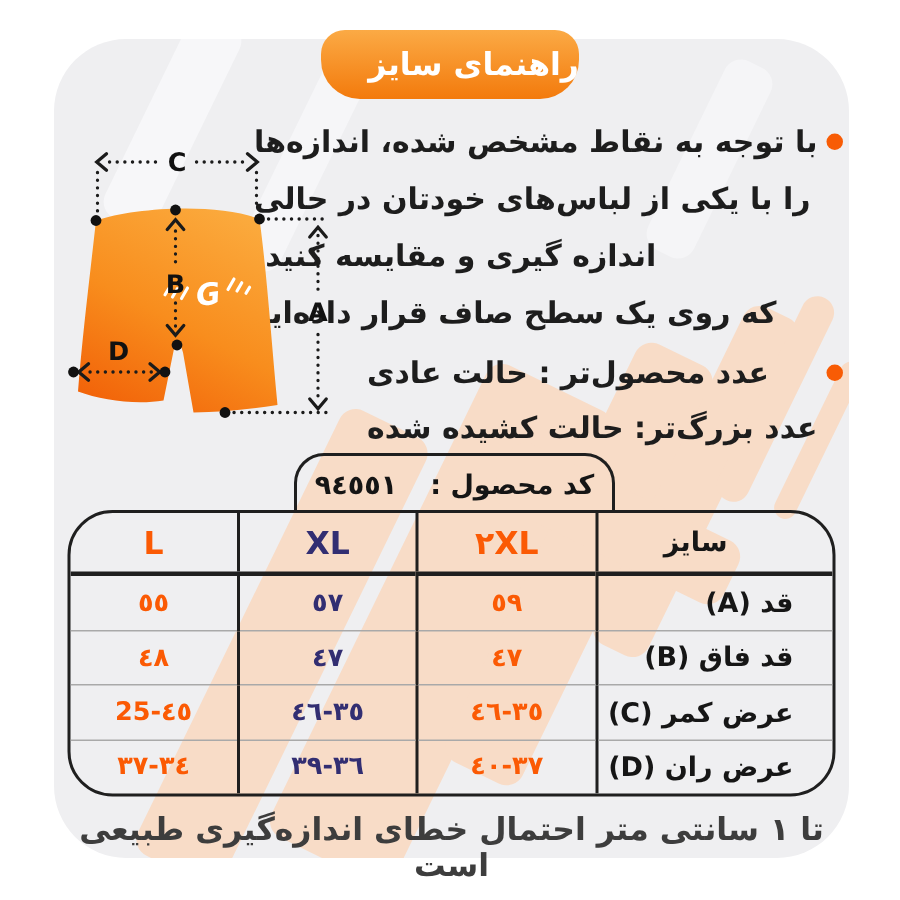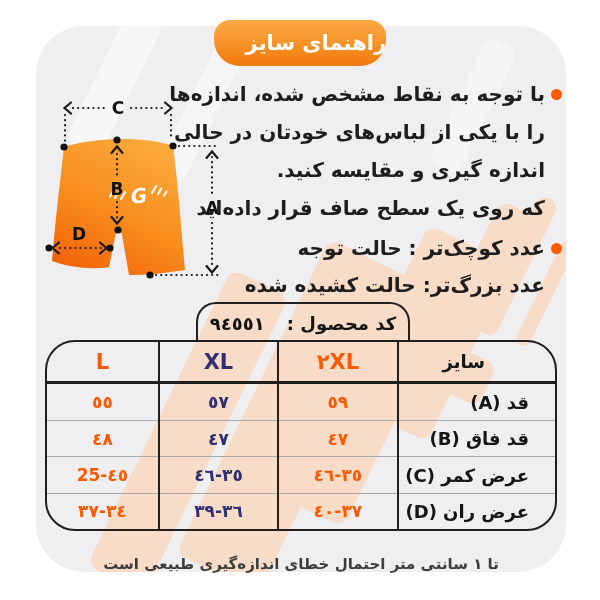--- a/index.html
+++ b/index.html
@@ -12,21 +12,21 @@
   
   .card{position:absolute;left:36px;top:26px;width:530px;height:546px;
         background:#efeff1;border-radius:48px;overflow:hidden;}
   .stripe{position:absolute;border-radius:12px;}
 
   
   .badge{position:absolute;left:214px;top:20px;width:172px;height:46px;
          background:linear-gradient(180deg,#fbaa45 0%,#f37a0c 100%);
          border-radius:16px 16px 26px 26px;display:flex;align-items:center;justify-content:flex-end;
          color:#ffffff;font-weight:bold;font-size:21px;z-index:5;}
-  .intro{position:absolute;right:55px;text-align:right;direction:rtl;white-space:nowrap;
+  .intro{position:absolute;right:55px;text-align:left;direction:rtl;white-space:nowrap;
          font-weight:bold;color:#1d1d1d;z-index:4;}
   .intro-1{top:75px;font-size:20px;line-height:38px;}
   .intro-2{top:230px;font-size:20px;line-height:37px;}
   .bullet-dot{position:absolute;width:11px;height:11px;border-radius:50%;background:#f85c05;z-index:4;}
 
   
   .diagram{position:absolute;left:35px;top:83px;z-index:4;}
 
   
   .code-tab{position:absolute;left:196px;top:302px;width:214px;height:40px;box-sizing:border-box;
@@ -43,21 +43,21 @@
   thead th{height:39px;border-bottom:3px solid #1f1f1f;font-size:21px;}
   tbody tr:not(:first-child) td{border-top:1.5px solid #a9a9a9;}
   .lbl{text-align:right;padding-right:26px;font-size:18px;color:#161616;direction:rtl;}
   thead th.lbl{font-size:18px;text-align:center;}
   .val{font-size:17px;direction:ltr;}
   .orange{color:#fb5a04;}
   .navy{color:#322e72;margin-top:36px;}
 
   
   .footer-note{position:absolute;left:45px;top:541px;width:512px;text-align:center;direction:rtl;
-               font-size:15px;font-weight:600;color:#3d3d3d;z-index:4;margin-top:14px;}
+               font-size:21px;font-weight:600;color:#3d3d3d;z-index:4;}
 </style>
 </head>
 <body>
 
 <div class="stage">
 
   <div class="card">
     <div>
       <div class="stripe" style="left:120px;top:240px;width:64px;height:330px;background:#f8dcc7;transform:rotate(26deg);"></div>
       <div class="stripe" style="left:212px;top:215px;width:92px;height:350px;background:#f8dcc7;transform:rotate(26deg);"></div>
@@ -79,21 +79,21 @@
   <span class="bullet-dot" style="left:551px;top:89px;"></span>
   <div class="intro intro-1">
     <div>با توجه به نقاط مشخص شده، اندازه‌ها</div>
     <div>را با یکی از لباس‌های خودتان در حالی</div>
     <div>اندازه گیری و مقایسه کنید.</div>
     <div>که روی یک سطح صاف قرار داده‌اید</div>
   </div>
 
   <span class="bullet-dot" style="left:551px;top:243px;"></span>
   <div class="intro intro-2">
-    <div>عدد کوچک‌تر : حالت توجه</div>
+    <div>عدد محصول‌تر : حالت عادی</div>
     <div>عدد بزرگ‌تر: حالت کشیده شده</div>
   </div>
 
   <svg class="diagram" width="220" height="215" viewBox="0 0 220 215">
     <defs>
       <linearGradient id="shortsGrad" x1="0.75" y1="0" x2="0.25" y2="1">
         <stop offset="0" stop-color="#fbaa3d"></stop>
         <stop offset="0.55" stop-color="#f88d1d"></stop>
         <stop offset="1" stop-color="#f2650a"></stop>
       </linearGradient>

